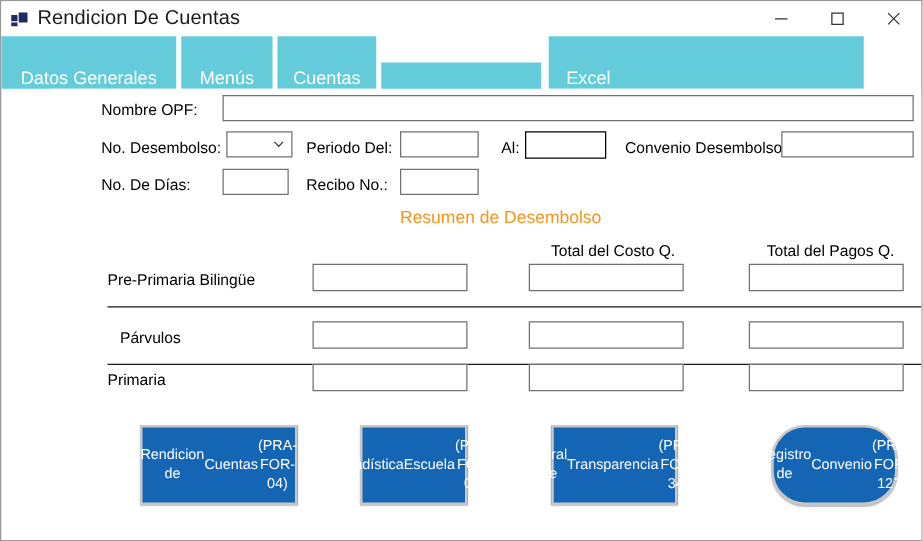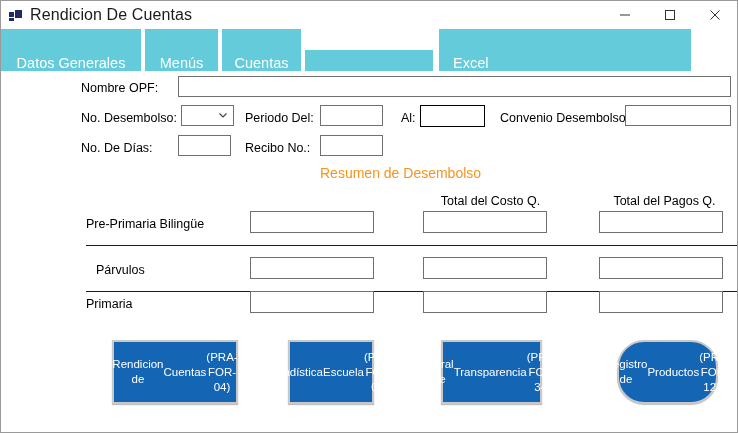--- a/index.html
+++ b/index.html
@@ -296,18 +296,18 @@
     </div>
 
     <div class="bigbtn" style="left:400px; top:269px; width:101px; height:64px;">
       <span>Mural de</span>
       <span>Transparencia</span>
       <span>(PRA-FOR-34)</span>
     </div>
 
     <div class="bigbtn" style="left:576px; top:269px; width:101px; height:64px;border-radius:27px;">
       <span>Registro de</span>
-      <span>Productos</span>
+      <span>Convenio</span>
       <span>(PRA-FOR-127)</span>
     </div>
 
   </div>
 </div>
 
 </body></html>

